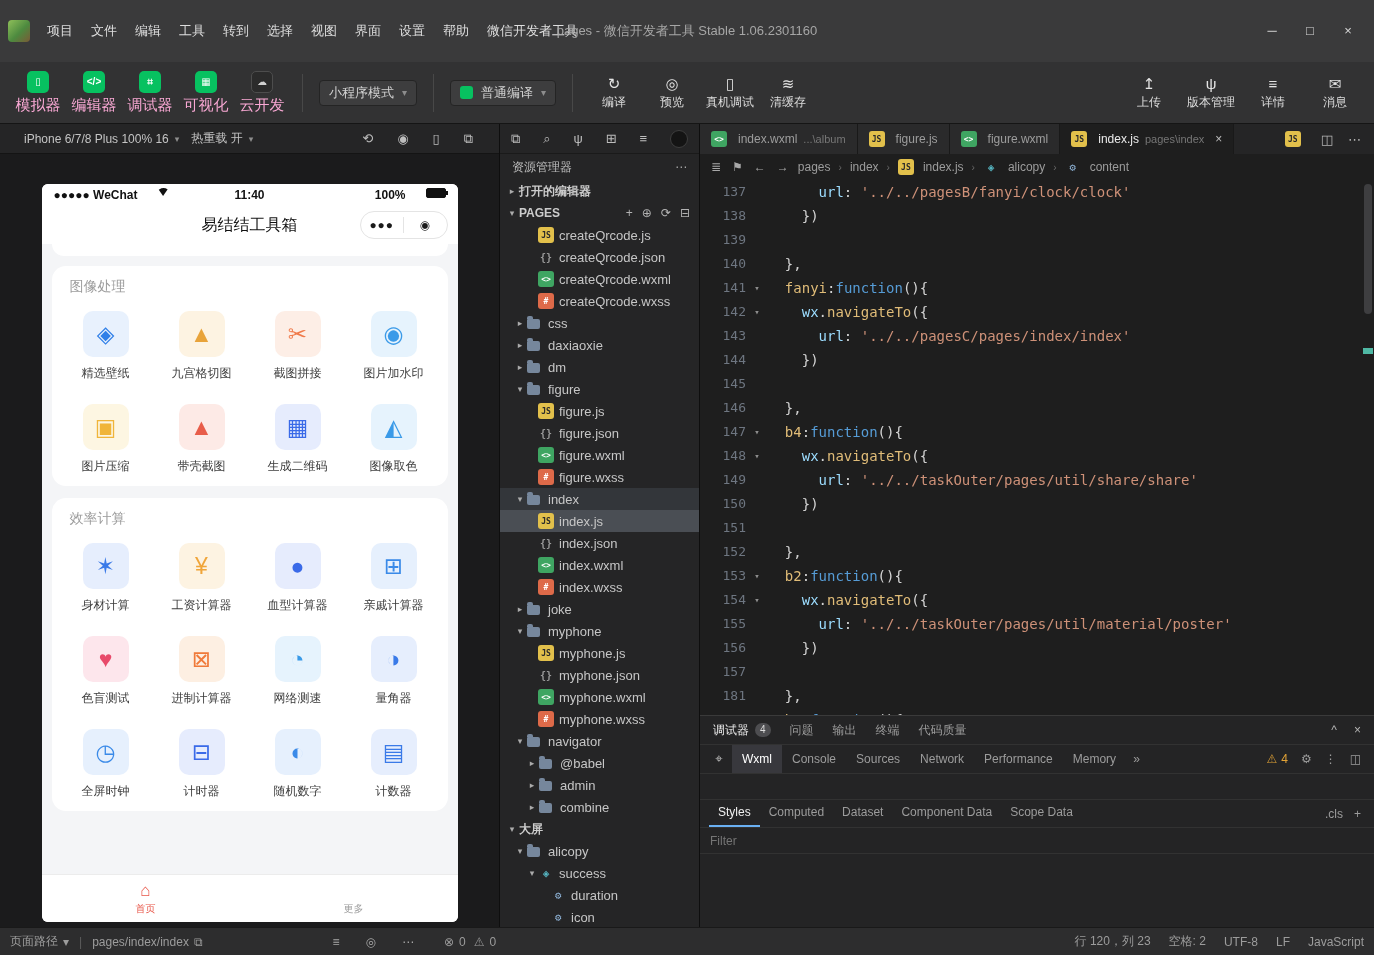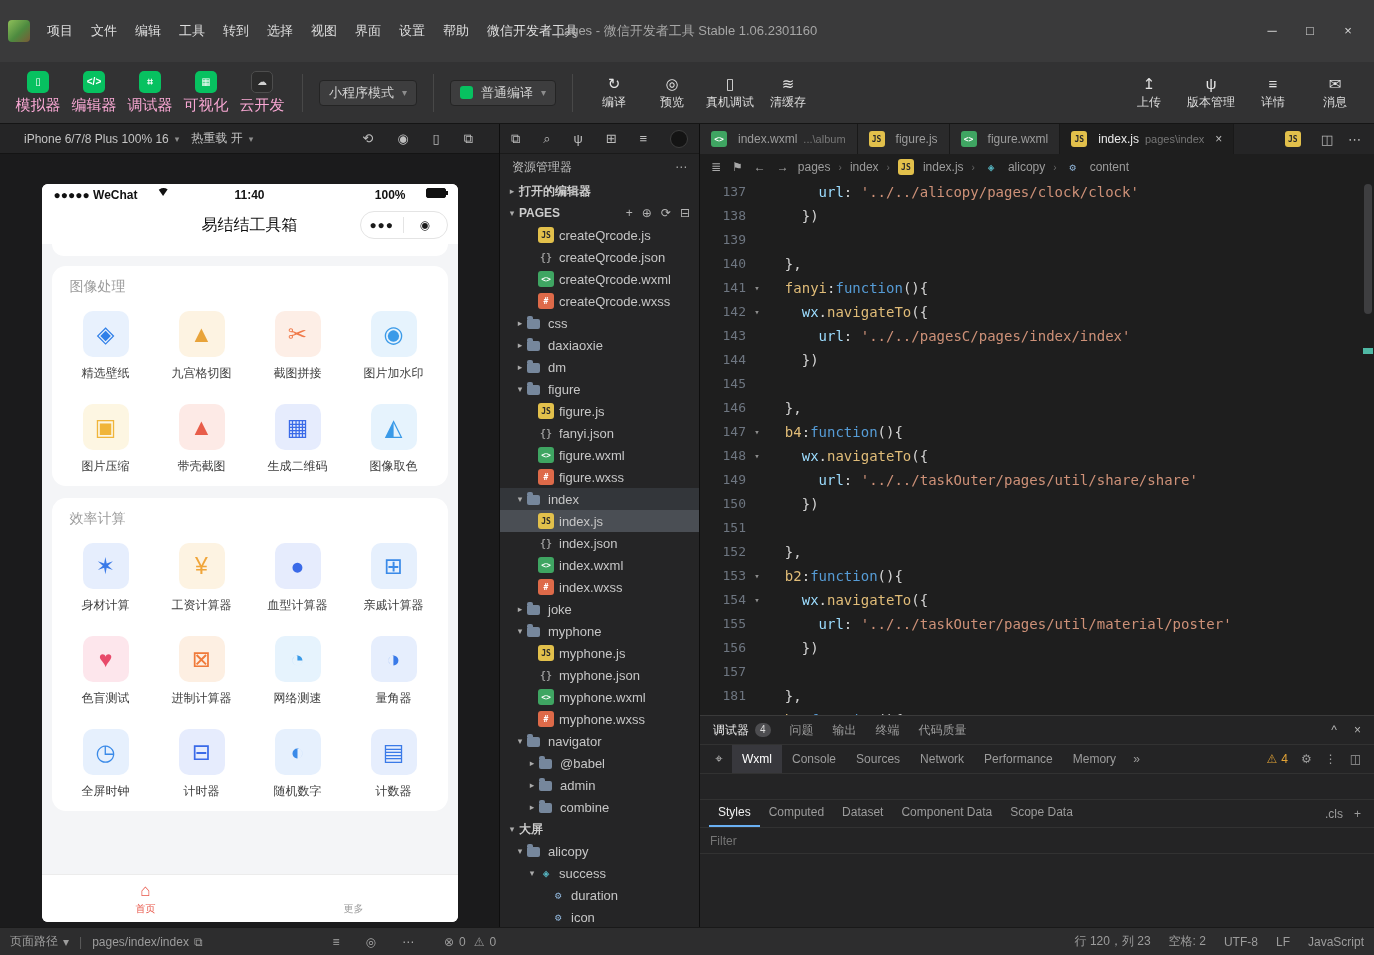--- a/index.html
+++ b/index.html
@@ -452,21 +452,21 @@
             <span class="t-label">figure</span>
           </div>
           <div class="tree-row" style="padding-left: 26px;">
             <span class="t-chev"></span>
             <span class="fi fi-js">JS</span>
             <span class="t-label">figure.js</span>
           </div>
           <div class="tree-row" style="padding-left: 26px;">
             <span class="t-chev"></span>
             <span class="fi fi-json">{}</span>
-            <span class="t-label">fanyi.json</span>
+            <span class="t-label">figure.json</span>
           </div>
           <div class="tree-row" style="padding-left: 26px;">
             <span class="t-chev"></span>
             <span class="fi fi-wxml">&lt;&gt;</span>
             <span class="t-label">figure.wxml</span>
           </div>
           <div class="tree-row" style="padding-left: 26px;">
             <span class="t-chev"></span>
             <span class="fi fi-wxss">#</span>
             <span class="t-label">figure.wxss</span>
@@ -636,21 +636,21 @@
             </span>
             <span class="bc-sep">›</span>
             <span class="crumb">
               <span class="fi fi-prop">⚙</span>
               <span>content</span>
             </span>
           </span>
       </div>
       <div class="code-wrap">
         <div id="code">
-            <div class="code-line"><span class="ln">137</span><span class="fold"></span><span><span class="tk-v">      url</span><span class="tk-p">: </span><span class="tk-s">'../../alicopy/pages/clock/clock'</span></span></div>
+            <div class="code-line"><span class="ln">137</span><span class="fold"></span><span><span class="tk-v">      url</span><span class="tk-p">: </span><span class="tk-s">'../../pagesB/fanyi/clock/clock'</span></span></div>
             <div class="code-line"><span class="ln">138</span><span class="fold"></span><span><span class="tk-p">    })</span></span></div>
             <div class="code-line"><span class="ln">139</span><span class="fold"></span><span></span></div>
             <div class="code-line"><span class="ln">140</span><span class="fold"></span><span><span class="tk-p">  },</span></span></div>
             <div class="code-line"><span class="ln">141</span><span class="fold">▾</span><span><span class="tk-f">  fanyi</span><span class="tk-p">:</span><span class="tk-k">function</span><span class="tk-p">(){</span></span></div>
             <div class="code-line"><span class="ln">142</span><span class="fold">▾</span><span><span class="tk-v">    wx</span><span class="tk-p">.</span><span class="tk-f">navigateTo</span><span class="tk-p">({</span></span></div>
             <div class="code-line"><span class="ln">143</span><span class="fold"></span><span><span class="tk-v">      url</span><span class="tk-p">: </span><span class="tk-s">'../../pagesC/pages/index/index'</span></span></div>
             <div class="code-line"><span class="ln">144</span><span class="fold"></span><span><span class="tk-p">    })</span></span></div>
             <div class="code-line"><span class="ln">145</span><span class="fold"></span><span></span></div>
             <div class="code-line"><span class="ln">146</span><span class="fold"></span><span><span class="tk-p">  },</span></span></div>
             <div class="code-line"><span class="ln">147</span><span class="fold">▾</span><span><span class="tk-f">  b4</span><span class="tk-p">:</span><span class="tk-k">function</span><span class="tk-p">(){</span></span></div>

